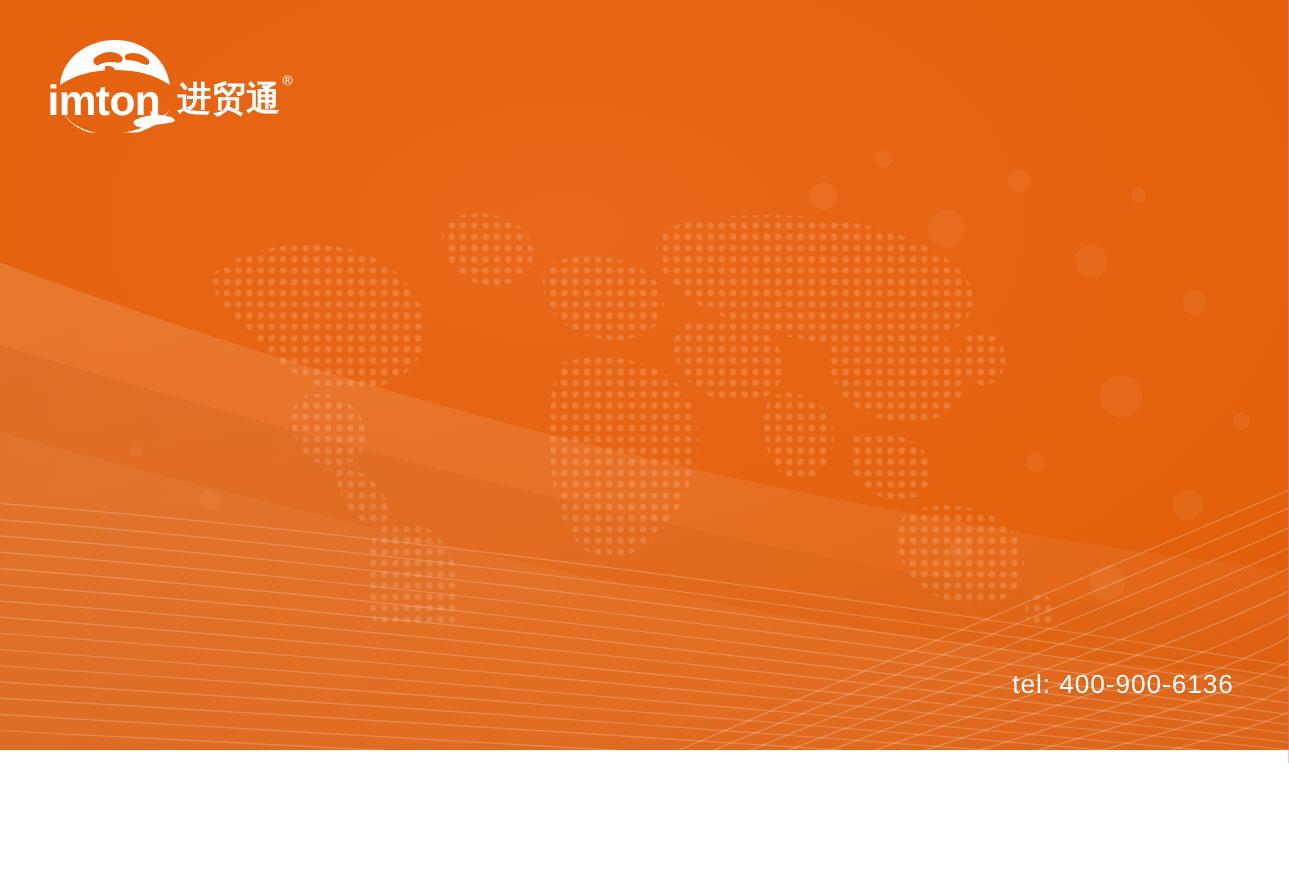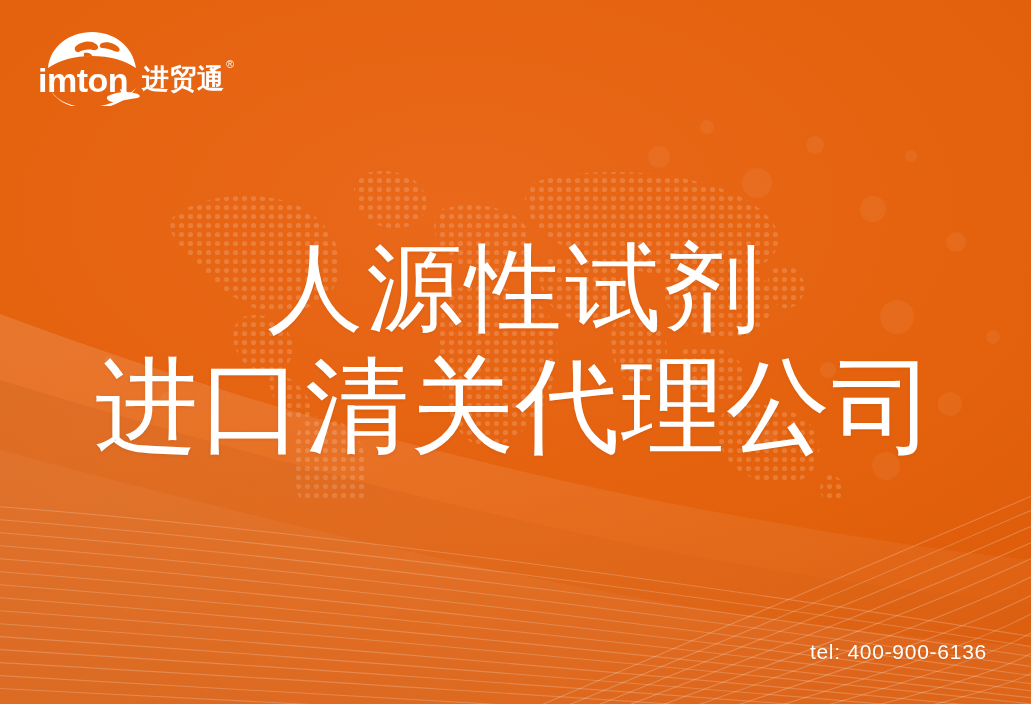--- a/index.html
+++ b/index.html
@@ -8,21 +8,21 @@
     padding: 0;
     background: #ffffff;
   }
   body {
     font-family: "Liberation Sans", "DejaVu Sans", sans-serif;
   }
 
   .banner {
     position: relative;
     width: 1031px;
-    height: 704px;
+    height: 600px;
     overflow: hidden;
     background: #be185d;
   }
 
   
   .bg-base {
     position: absolute;
     inset: 0;
     background:
       radial-gradient(ellipse 900px 520px at 44% 30%, #e9681a 0%, #e4620d 62%, #dd5c0a 100%);
@@ -271,20 +271,16 @@
 
     <g>
       <path d="M14,63 C22,78 44,84 64,80 C80,77 92,70 100,62
                C92,74 76,82 58,83 C38,84 20,76 14,63 Z" fill="#ffffff"></path>
       <path d="M72,70 C80,66 90,65 98,67 C104,68 106,71 101,72
                C95,73 86,74 80,76 C75,77 68,73 72,70 Z" fill="#ffffff"></path>
       <path d="M84,63 C88,64 92,66 93,68 L86,69 Z" fill="#ffffff"></path>
     </g>
   </svg>
 
-  <div class="headline">
-    <span class="line1">人源性试剂</span>
-    <span class="line2">进口清关代理公司</span>
-  </div>
 
   <div class="tel">tel: 400-900-6136</div>
 
 </div>
 
 </body></html>

